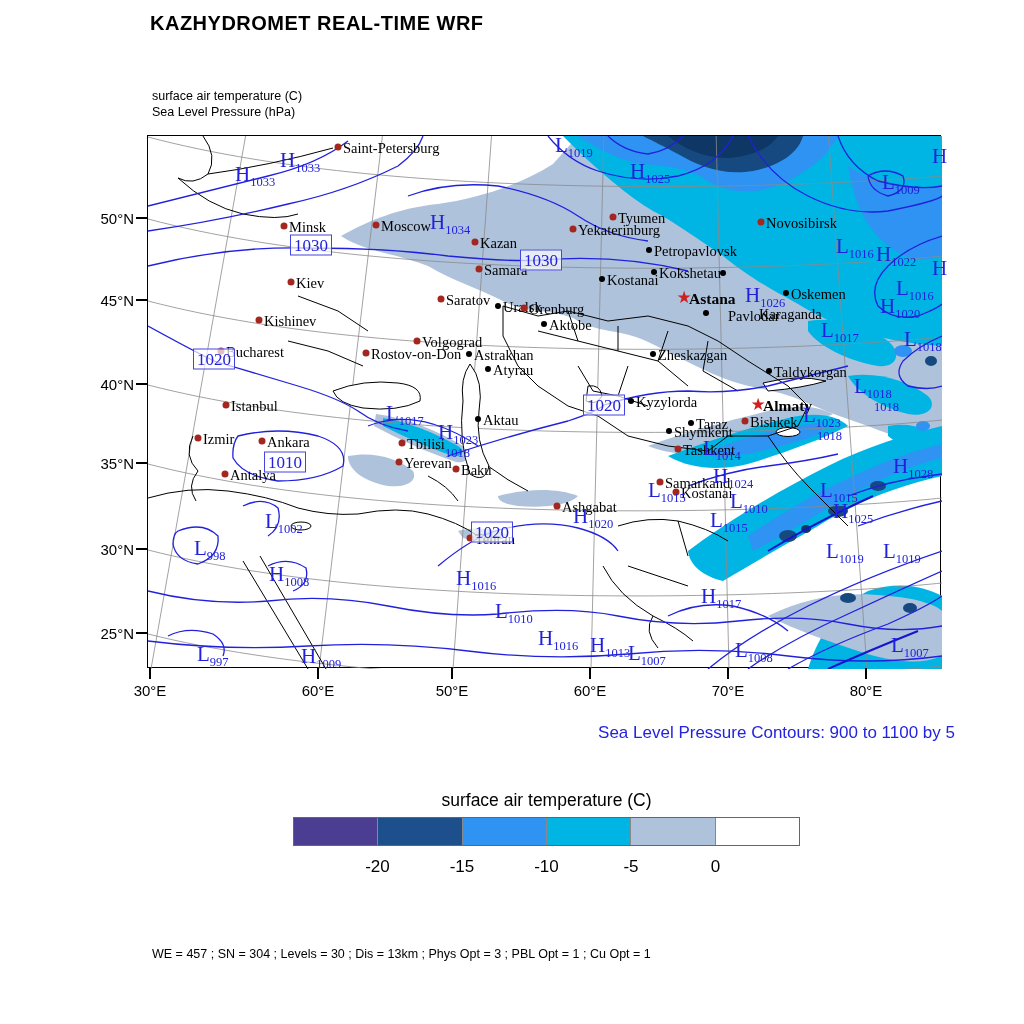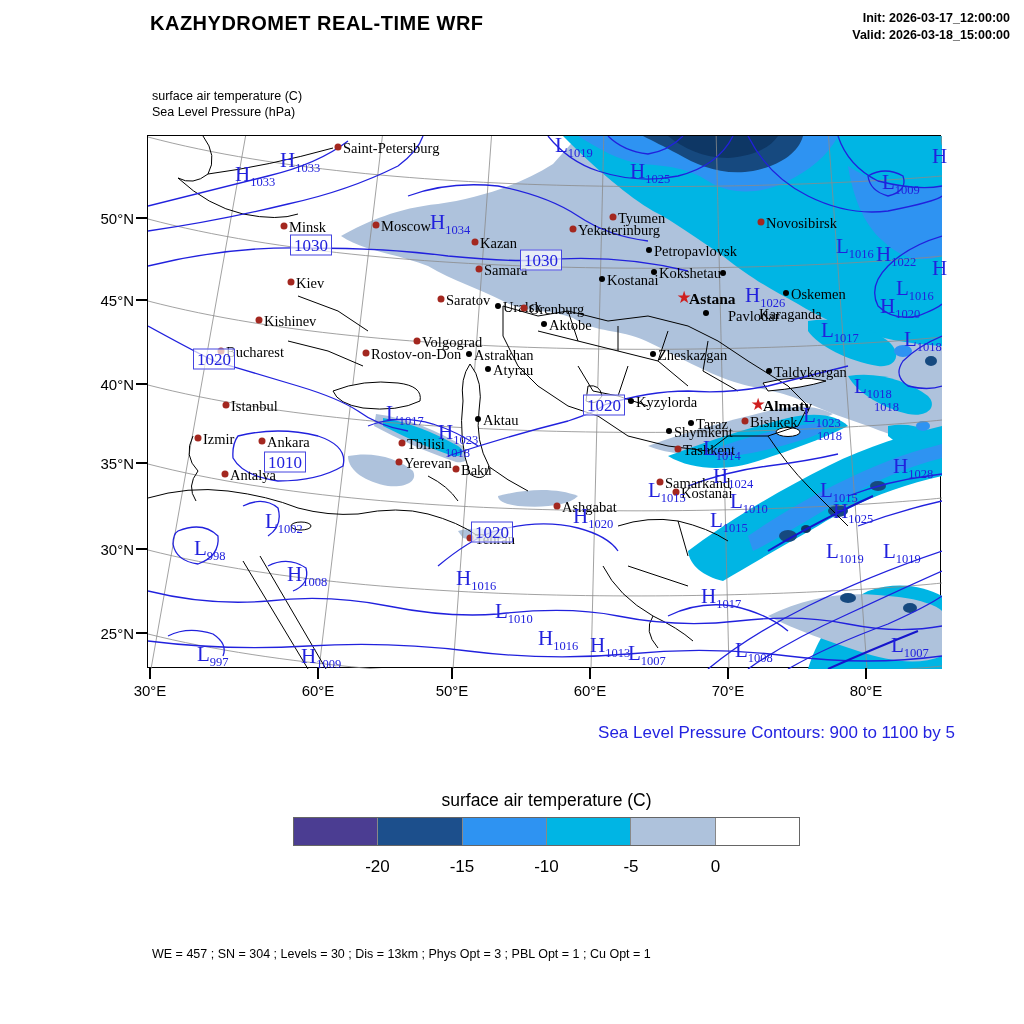--- a/index.html
+++ b/index.html
@@ -35,24 +35,20 @@
   #colorbar .seg:last-child{border-right:none;}
   .cb-tick-label{position:absolute;top:857px;transform:translate(-50%,0);font-size:17px;}
   #footer{left:152px;top:946px;font-size:12.5px;line-height:16px;}
 </style>
 </head>
 <body>
 
 <div id="root">
 
   <div class="abs" id="title">KAZHYDROMET REAL-TIME WRF</div>
-  <div class="abs" id="stamps">
-    <div>Init: 2026-03-17_12:00:00</div>
-    <div>Valid: 2026-03-18_15:00:00</div>
-  </div>
 
   <div class="abs" id="subtitle">
     <div>surface air temperature   (C)</div>
     <div>Sea Level Pressure   (hPa)</div>
   </div>
 
   <div class="abs" id="mapframe">
     <svg id="mapsvg" width="794" height="533" viewBox="0 0 794 533">
 
       <g stroke="none">
@@ -285,21 +281,21 @@
         <div class="plabel" style="left: 568px; top: 343px;"><span class="hl">H</span><span class="pv">1024</span></div>
         <div class="plabel" style="left: 503px; top: 357px;"><span class="hl">L</span><span class="pv">1015</span></div>
         <div class="plabel" style="left: 558px; top: 315px;"><span class="hl">L</span><span class="pv">1014</span></div>
         <div class="plabel" style="left: 428px; top: 383px;"><span class="hl">H</span><span class="pv">1020</span></div>
         <div class="plabel" style="left: 565px; top: 387px;"><span class="hl">L</span><span class="pv">1015</span></div>
         <div class="plabel" style="left: 688px; top: 378px;"><span class="hl">H</span><span class="pv">1025</span></div>
         <div class="plabel" style="left: 681px; top: 418px;"><span class="hl">L</span><span class="pv">1019</span></div>
         <div class="plabel" style="left: 738px; top: 418px;"><span class="hl">L</span><span class="pv">1019</span></div>
         <div class="plabel" style="left: 49px; top: 415px;"><span class="hl">L</span><span class="pv">998</span></div>
         <div class="plabel" style="left: 120px; top: 388px;"><span class="hl">L</span><span class="pv">1002</span></div>
-        <div class="plabel" style="left: 142px; top: 441px;"><span class="hl">H</span><span class="pv">1008</span></div>
+        <div class="plabel" style="left: 124px; top: 441px;"><span class="hl">H</span><span class="pv">1008</span></div>
         <div class="plabel" style="left: 52px; top: 521px;"><span class="hl">L</span><span class="pv">997</span></div>
         <div class="plabel" style="left: 156px; top: 523px;"><span class="hl">H</span><span class="pv">1009</span></div>
         <div class="plabel" style="left: 311px; top: 445px;"><span class="hl">H</span><span class="pv">1016</span></div>
         <div class="plabel" style="left: 350px; top: 478px;"><span class="hl">L</span><span class="pv">1010</span></div>
         <div class="plabel" style="left: 585px; top: 368px;"><span class="hl">L</span><span class="pv">1010</span></div>
         <div class="plabel" style="left: 556px; top: 463px;"><span class="hl">H</span><span class="pv">1017</span></div>
         <div class="plabel" style="left: 393px; top: 505px;"><span class="hl">H</span><span class="pv">1016</span></div>
         <div class="plabel" style="left: 445px; top: 512px;"><span class="hl">H</span><span class="pv">1013</span></div>
         <div class="plabel" style="left: 483px; top: 520px;"><span class="hl">L</span><span class="pv">1007</span></div>
         <div class="plabel" style="left: 590px; top: 517px;"><span class="hl">L</span><span class="pv">1008</span></div>

